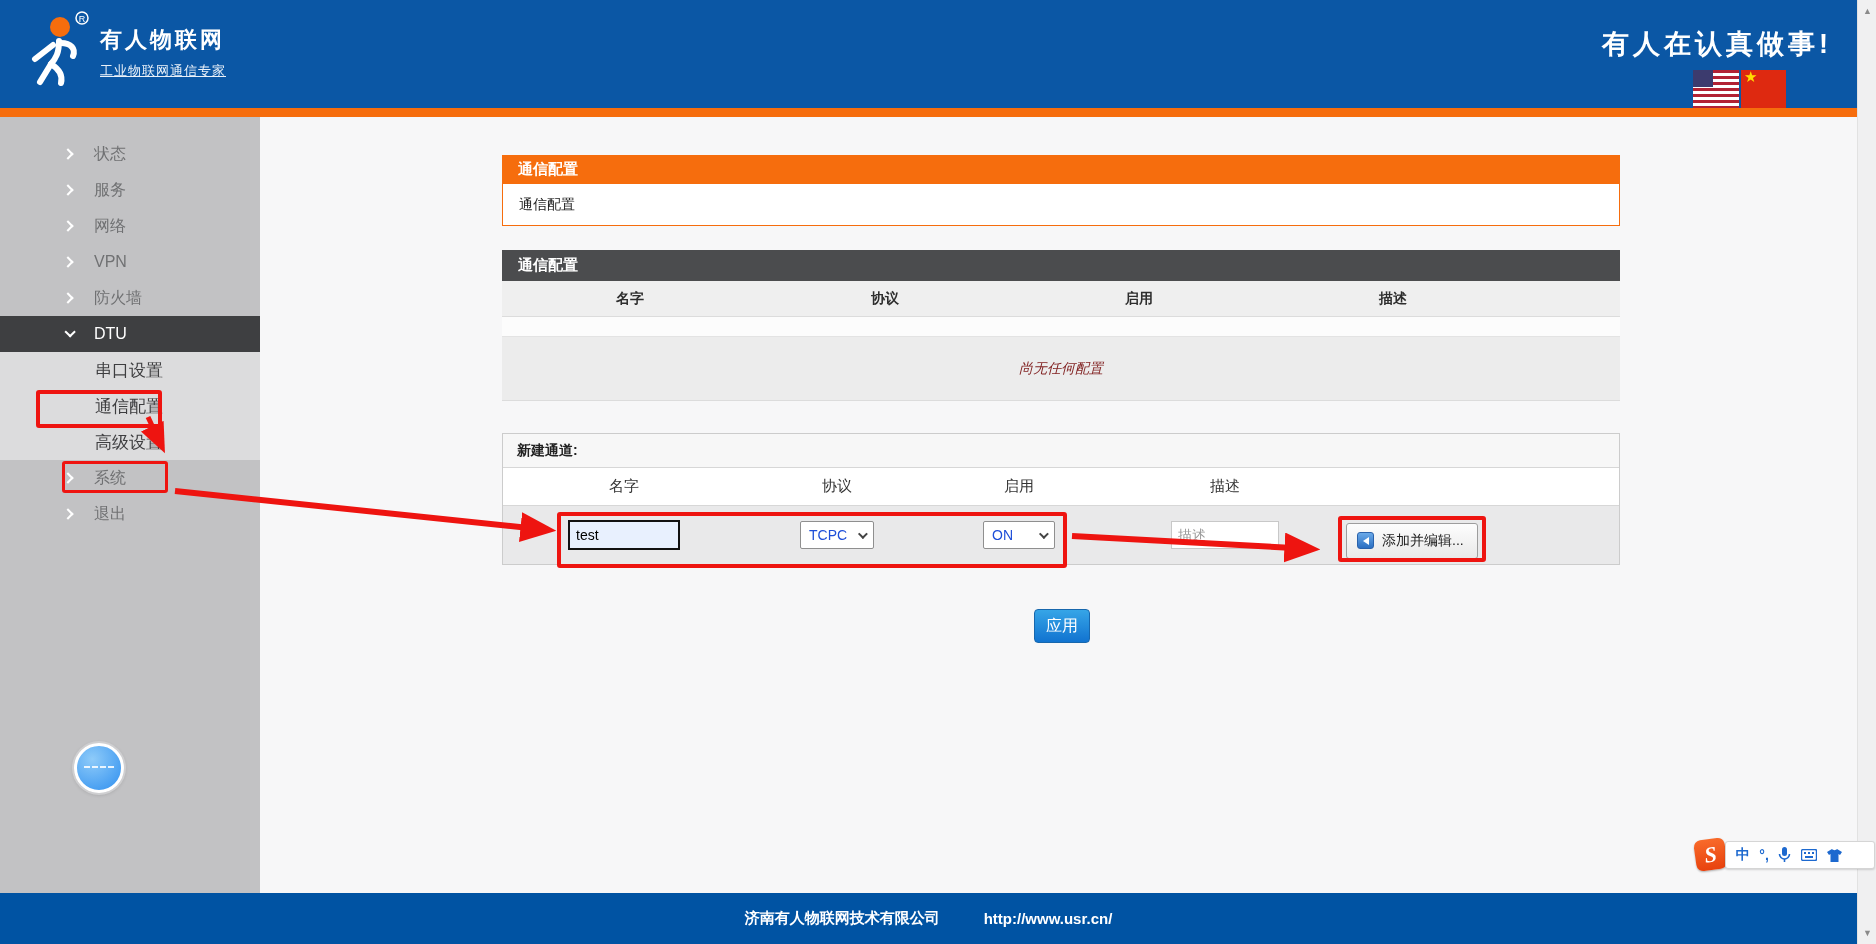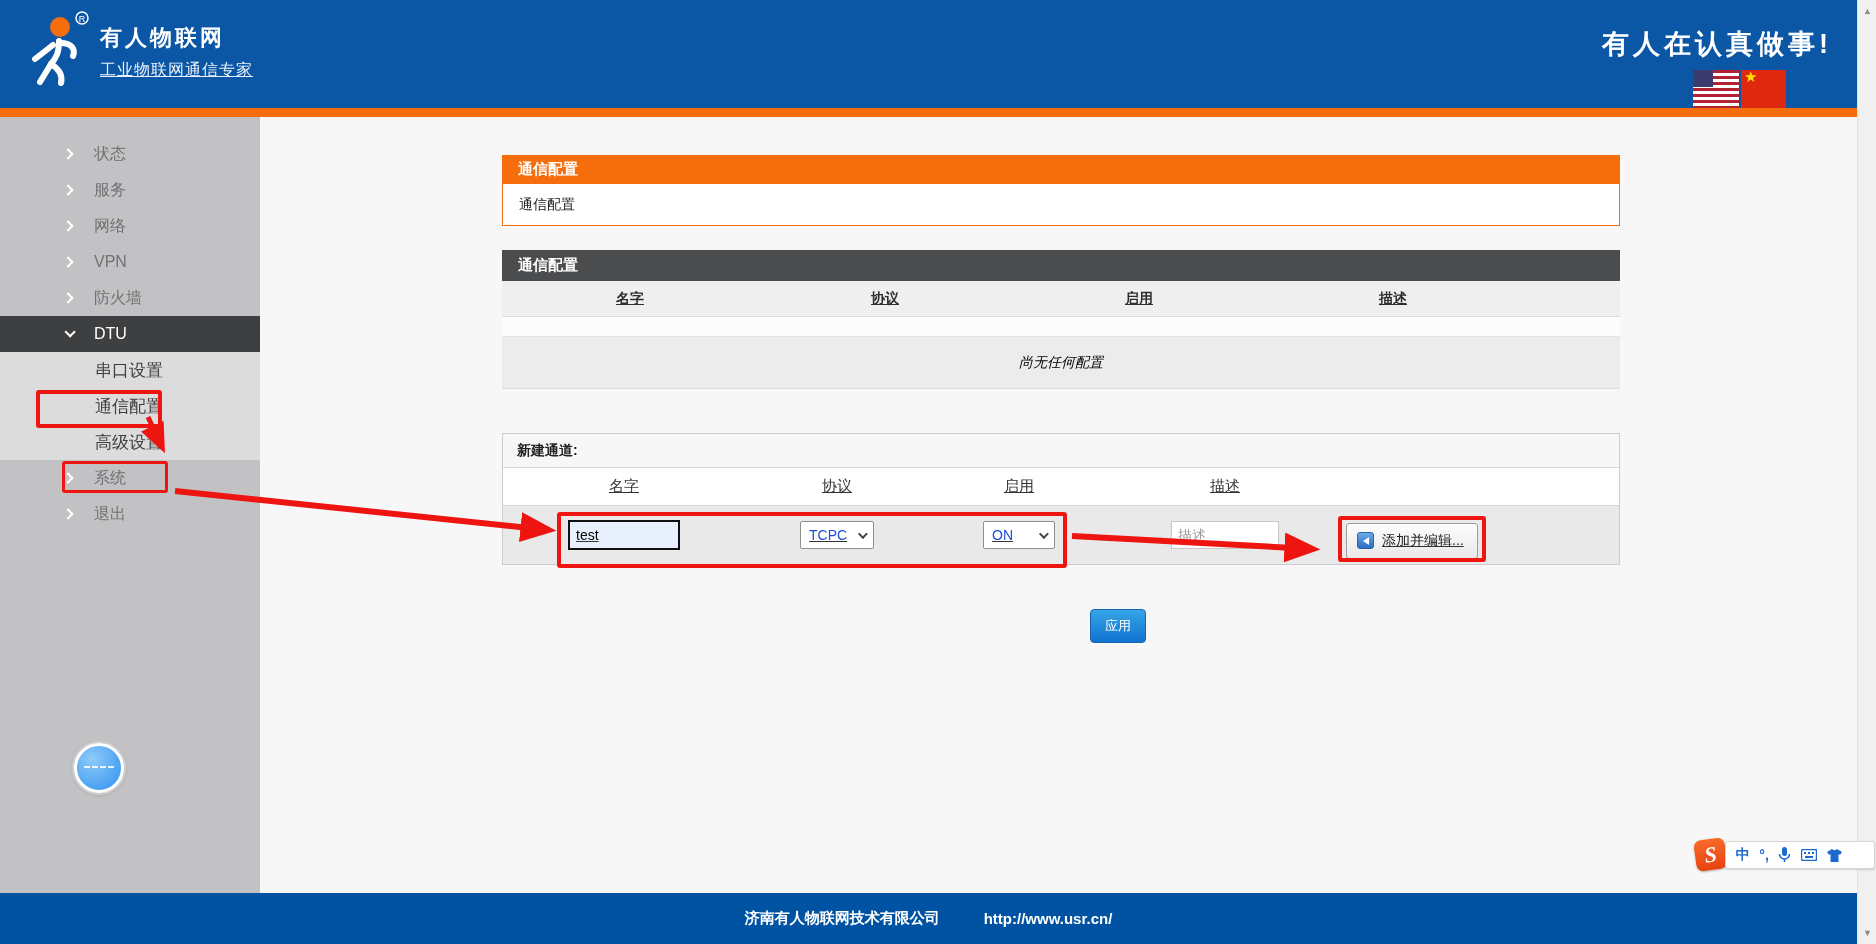--- a/index.html
+++ b/index.html
@@ -5,21 +5,21 @@
   * { margin:0; padding:0; box-sizing:border-box; }
   html,body { width:1876px; height:944px; overflow:hidden; }
   body { font-family:"Liberation Sans","DejaVu Sans",sans-serif; background:#f7f7f8; position:relative; color:#333; }
 
   
   .topbar { position:absolute; left:0; top:0; width:1876px; height:108px; background:#0b57a5; }
   .orange-strip { position:absolute; left:0; top:108px; width:1876px; height:9px; background:#f66d0d; }
   .brand { position:absolute; left:22px; top:10px; display:flex; align-items:center; }
   .brand-text { margin-left:10px; }
   .brand-title { color:#fff; font-size:22px; font-weight:bold; letter-spacing:3px; }
-  .brand-sub { color:#eaf1f9; font-size:16px; margin-top:7px; text-decoration:underline; letter-spacing:1px; }
+  .brand-sub { color:#eaf1f9; font-size:13px; margin-top:7px; text-decoration:underline; letter-spacing:1px; }
   .slogan { position:absolute; right:44px; top:26px; color:#fff; font-size:27px; font-weight:bold; letter-spacing:4px; }
   .flag { position:absolute; top:70px; height:38px; }
   .flag.us { left:1693px; width:46px; background:repeating-linear-gradient(#b22234 0 3px,#ffffff 3px 6px); }
   .flag.us .canton { position:absolute; left:0; top:0; width:20px; height:17px; background:#3c3b6e; }
   .flag.cn { left:1741px; width:45px; background:#de2910; }
   .flag.cn .star { position:absolute; left:3px; top:-2px; color:#ffde00; font-size:15px; }
 
   
   .sidebar { position:absolute; left:0; top:117px; width:260px; height:776px; background:#c2c2c4; }
   .device { height:71px; background:#57585a; color:#fff; font-size:21px; display:flex; align-items:center; justify-content:center; letter-spacing:1px; }
@@ -37,24 +37,24 @@
 
   
   .panel1 { position:absolute; left:502px; top:155px; width:1118px; }
   .panel1 .ph { height:29px; background:#f66d0d; color:#fff; font-weight:bold; font-size:15px; display:flex; align-items:center; padding-left:16px; }
   .panel1 .pb { height:42px; background:#fff; border:1px solid #f66d0d; border-top:none; display:flex; align-items:center; padding-left:16px; font-size:14px; color:#222; }
 
   .panel2 { position:absolute; left:502px; top:250px; width:1118px; }
   .panel2 .ph { height:31px; background:#4b4c4e; color:#fff; font-weight:bold; font-size:15px; display:flex; align-items:center; padding-left:16px; }
   .trow { display:flex; align-items:center; }
   .colrow { height:36px; background:#efefef; border-bottom:1px solid #dcdcdc; font-weight:bold; font-size:14px; color:#2e2e2e; }
-  .c { display:flex; justify-content:center; align-items:center;text-decoration:underline; }
+  .c { display:flex; justify-content:center; align-items:center; }
   .p2c1{width:256px}.p2c2{width:254px}.p2c3{width:254px}.p2c4{width:254px}.p2c5{flex:1}
   .blankrow { height:20px; background:#fcfcfc; border-bottom:1px solid #e3e3e3; }
-  .emptyrow { height:52px; background:#ececec; border-bottom:1px solid #dcdcdc; display:flex; align-items:center; justify-content:center; font-style:italic; font-size:14px; color:#000000; }
+  .emptyrow { height:64px; background:#ececec; border-bottom:1px solid #dcdcdc; display:flex; align-items:center; justify-content:center; font-style:italic; font-size:14px; color:#7f1d1d; }
 
   .panel3 { position:absolute; left:502px; top:433px; width:1118px; border:1px solid #cccccc; background:#fff; }
   .p3title { height:34px; background:#f7f7f7; border-bottom:1px solid #d7d7d7; display:flex; align-items:center; padding-left:14px; font-weight:bold; font-size:14px; color:#222; }
   .p3head { height:38px; background:#ffffff; border-bottom:1px solid #d7d7d7; font-weight:normal; font-size:15px; color:#333; }
   .p3form { height:58px; background:#e9e9ea; }
   .p3c1{width:242px}.p3c2{width:184px}.p3c3{width:180px}.p3c4{width:232px}.p3c5{flex:1; justify-content:flex-start;}
   .p3head .c { font-size:15px; }
 
   .txt-focus { width:112px; height:30px; border:2px solid #111; background:#e8f0fe; font-size:14px; padding:0 6px; font-family:inherit; color:#000; outline:none; }
   .txt-desc { width:108px; height:28px; border:1px solid #c8c8c8; background:#fff; font-size:14px; padding:0 6px; font-family:inherit; color:#333; }
@@ -63,22 +63,22 @@
   .selbox .sv { width:7px; height:7px; border:solid #444; border-width:0 2px 2px 0; transform:rotate(45deg) translateY(-2px); }
   .sel-proto { width:74px; } .sel-en { width:72px; }
 
   .btn-addedit { margin-left:5px; width:132px; height:36px; border:1px solid #9d9d9d; border-radius:3px;
                  background:linear-gradient(#fdfdfd,#e9e9e9); display:flex; align-items:center; gap:8px;
                  padding-left:10px; font-size:14px; color:#222; cursor:pointer;margin-top:11px; }
   .addicon { width:17px; height:17px; border-radius:3px; background:linear-gradient(#6aa9e8,#2b6fc2); border:1px solid #2a62ab;
              display:flex; align-items:center; justify-content:center; }
   .addicon .tri { width:0; height:0; border-style:solid; border-width:4px 6px 4px 0; border-color:transparent #fff transparent transparent; }
 
-  .btn-apply { position:absolute; left:1090px; top:609px; width:56px; height:34px; border:1px solid #1767ad; border-radius:4px;
-               background:linear-gradient(#36a5e7,#1173d0); color:#fff; font-size:13px; display:flex; align-items:center; justify-content:center; cursor:pointer; }
+  .btn-apply { position:absolute; left:1034px; top:609px; width:56px; height:34px; border:1px solid #1767ad; border-radius:4px;
+               background:linear-gradient(#36a5e7,#1173d0); color:#fff; font-size:16px; display:flex; align-items:center; justify-content:center; cursor:pointer; }
 
   
   .footer { position:absolute; left:0; top:893px; width:1857px; height:51px; background:#0053a3; color:#fff;
             display:flex; align-items:center; justify-content:center; gap:44px; font-size:15px; font-weight:bold; }
 
   
   .scrollbar { position:absolute; right:0; top:0; width:19px; height:944px; background:#f0f0f1; border-left:1px solid #e2e2e2; }
   .scrollbar .arr { position:absolute; left:0; width:19px; text-align:center; color:#8a8a8a; font-size:9px; }
   .scrollbar .up { top:6px; } .scrollbar .down { bottom:6px; }
 

